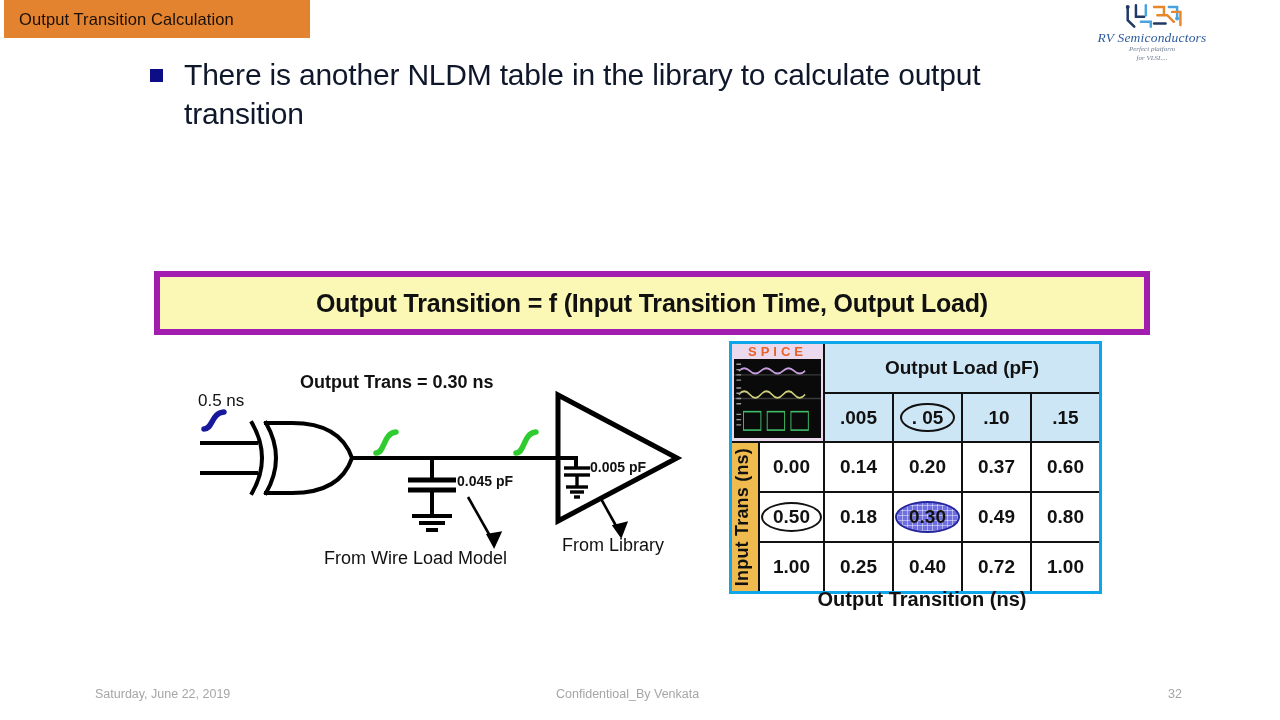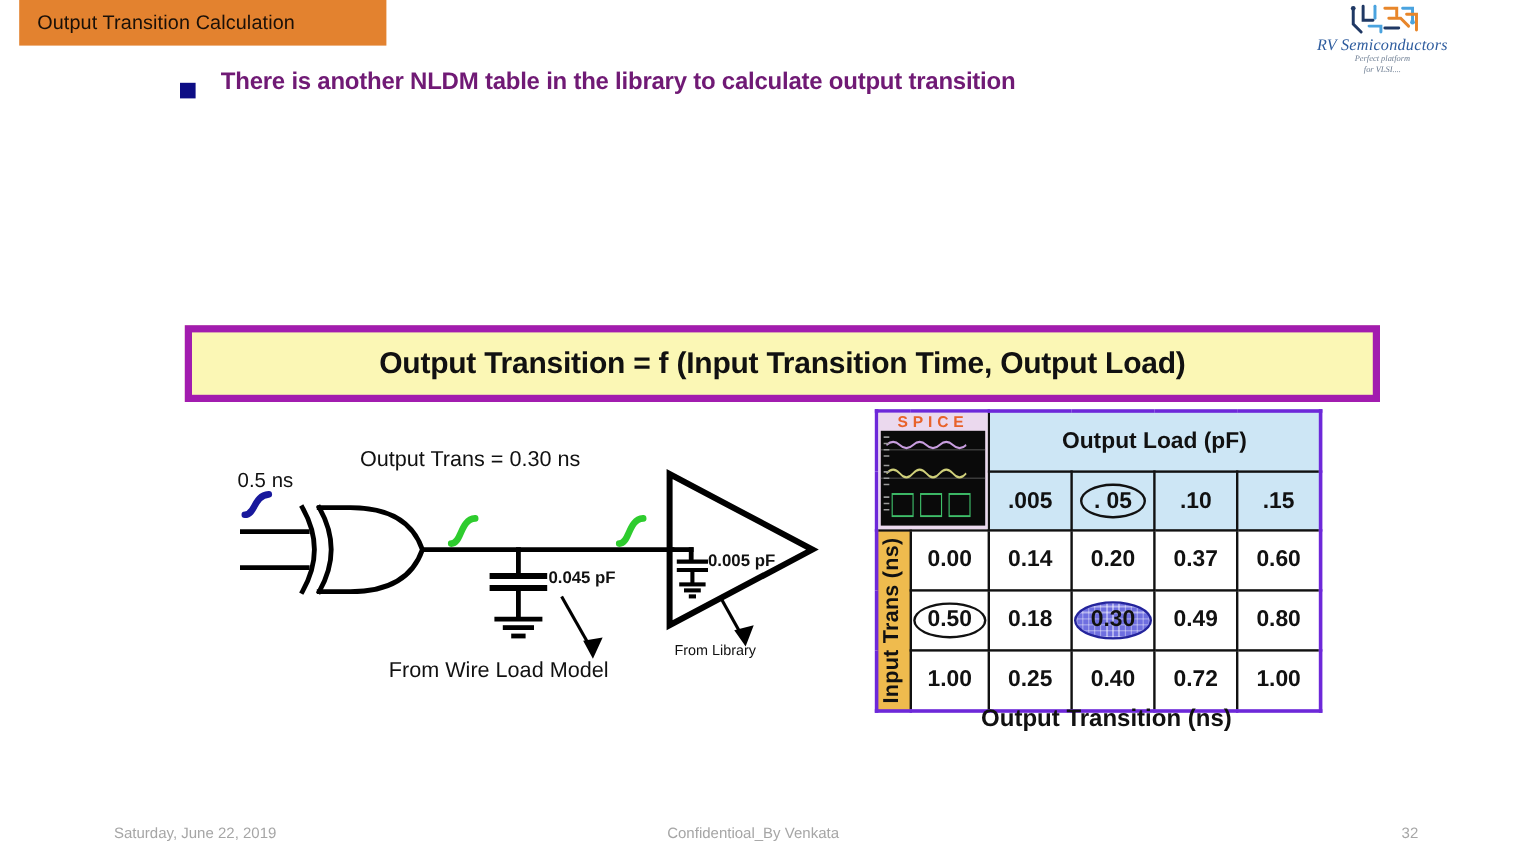--- a/index.html
+++ b/index.html
@@ -6,21 +6,21 @@
   body{
     width:1280px;height:720px;
     background:#ffffff;
     font-family:"Liberation Sans", sans-serif;
     position:relative;
     overflow:hidden;
   }
 
   
   #title-bar{
-    position:absolute;left:16px;top:0;width:306px;height:38px;
+    position:absolute;left:4px;top:0;width:306px;height:38px;
     background:#E3822F;
     display:flex;align-items:center;
   }
   #title-bar .txt{
     font-size:16.5px;color:#1a1008;letter-spacing:.1px;
     padding-left:15px;font-weight:400;
   }
 
   
   #logo{
@@ -39,42 +39,42 @@
   }
 
   
   #bullets{position:absolute;left:150px;top:56px;width:900px;}
   .bullet-row{display:flex;align-items:flex-start;margin-bottom:20px;}
   .bullet-sq{
     width:13px;height:13px;background:#0d0d85;flex:0 0 auto;
     margin-top:13px;margin-right:21px;
   }
   .bullet-txt{
-    font-size:20px;font-weight:bold;color:#701a75;
+    font-size:30px;font-weight:normal;color:#0f172a;
     line-height:1.29;letter-spacing:-.2px;
     font-family:"Liberation Sans",sans-serif;
   }
 
   
   #eq-box{
     position:absolute;left:154px;top:271px;width:984px;height:52px;
     background:#FBF7B5;border:6px solid #a21caf;
     display:flex;align-items:center;justify-content:center;
   }
   #eq-box .txt{
     font-size:25px;font-weight:bold;color:#111;letter-spacing:-.2px;
   }
 
   
   #circuit{position:absolute;left:180px;top:385px;width:530px;height:200px;}
 
   
   #nldm{
     position:absolute;left:729px;top:341px;
-    border:3px solid #6d28d9;
+    border:3px solid #0ea5e9;
     border-collapse:collapse;
     background:#fff;
   }
   #nldm td{
     border:2px solid #111;
     text-align:center;vertical-align:middle;
     font-size:19px;font-weight:bold;color:#111;
     font-family:"Liberation Sans",sans-serif;
   }
   .spice-cell{padding:0;width:58px;height:0;}
@@ -223,25 +223,25 @@
     <g stroke="#000" stroke-width="2.6" fill="#000">
       <line x1="288" y1="112" x2="314" y2="158"></line>
       <polygon points="314,161 308,150 320,148"></polygon>
       <line x1="420" y1="112" x2="440" y2="148"></line>
       <polygon points="441,151 434,141 446,138"></polygon>
     </g>
   </svg>
 
   
   <div style="position:absolute;left:18px;top:6px;font-size:17px;color:#111;font-weight:500;">0.5 ns</div>
-  <div style="position:absolute;left:120px;top:-13px;font-size:18px;color:#111;font-weight:400;white-space:nowrap;">Output Trans = 0.30 ns</div>
+  <div style="position:absolute;left:120px;top:-13px;font-size:18px;color:#111;font-weight:700;white-space:nowrap;">Output Trans = 0.30 ns</div>
   <div style="position:absolute;left:277px;top:88px;font-size:14px;color:#111;font-weight:bold;white-space:nowrap;">0.045 pF</div>
   <div style="position:absolute;left:144px;top:163px;font-size:18px;color:#111;font-weight:500;white-space:nowrap;">From Wire Load Model</div>
   <div style="position:absolute;left:410px;top:74px;font-size:14px;color:#111;font-weight:bold;white-space:nowrap;">0.005 pF</div>
-  <div style="position:absolute;left:382px;top:150px;font-size:12px;color:#111;font-weight:500;white-space:nowrap;">From Library</div>
+  <div style="position:absolute;left:382px;top:150px;font-size:18px;color:#111;font-weight:500;white-space:nowrap;">From Library</div>
 </div>
 
 <table id="nldm">
   <tbody>
       <tr>
     <td class="spice-cell" colspan="2" rowspan="2">
       <div class="spice-box">
         <div class="spice-word">SPICE</div>
         <div class="spice-scope">
           <svg width="100%" height="100%" viewBox="0 0 110 60" preserveAspectRatio="none">

